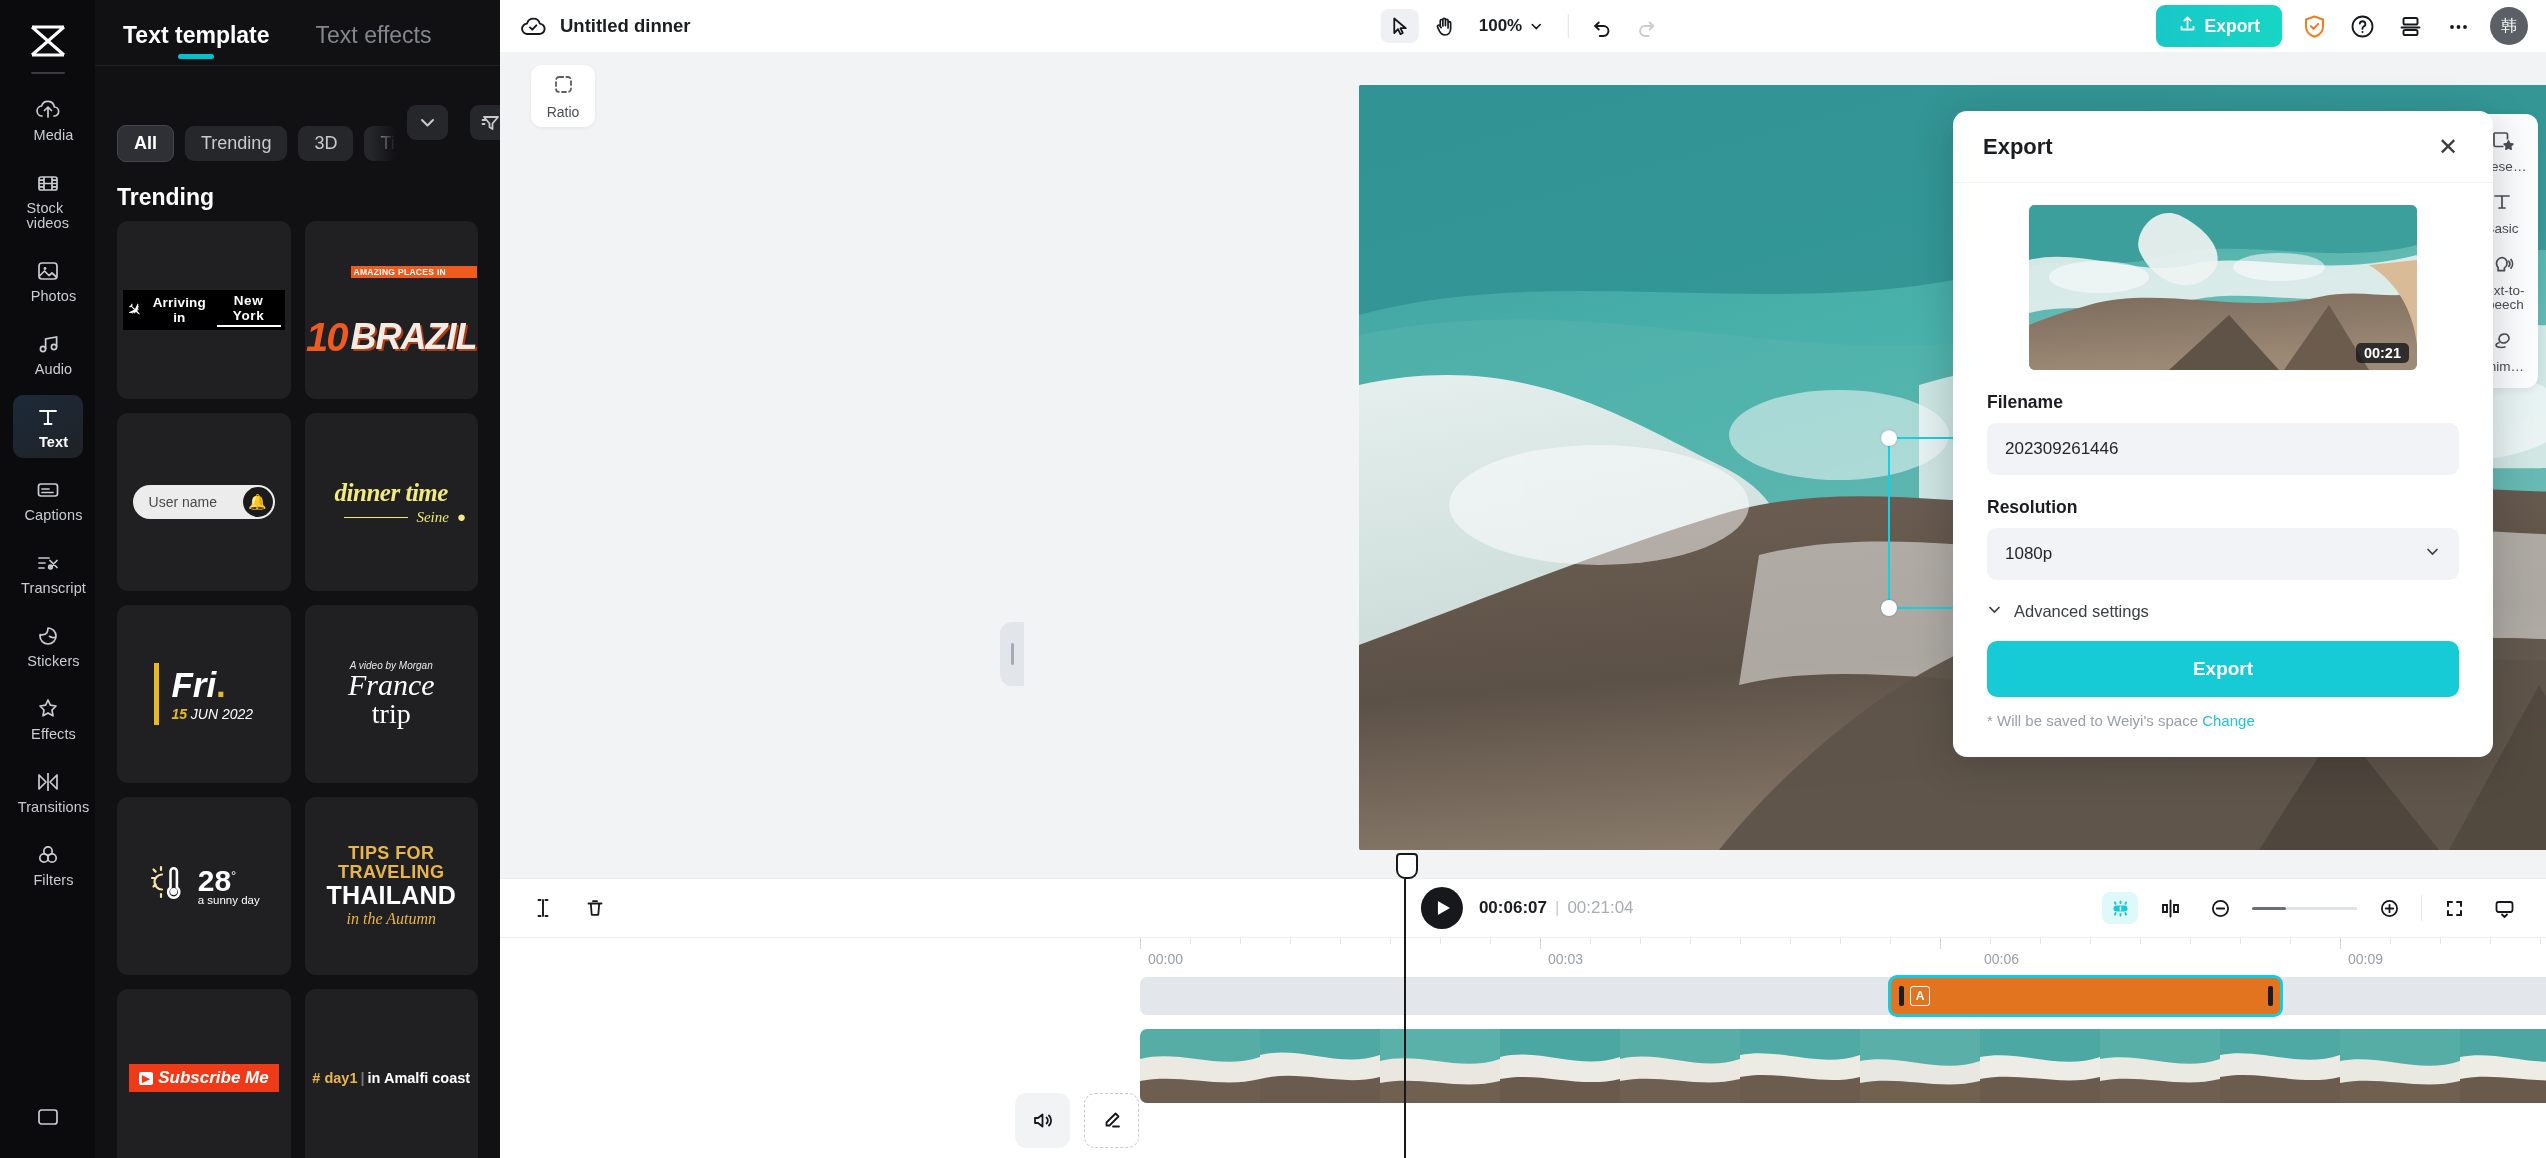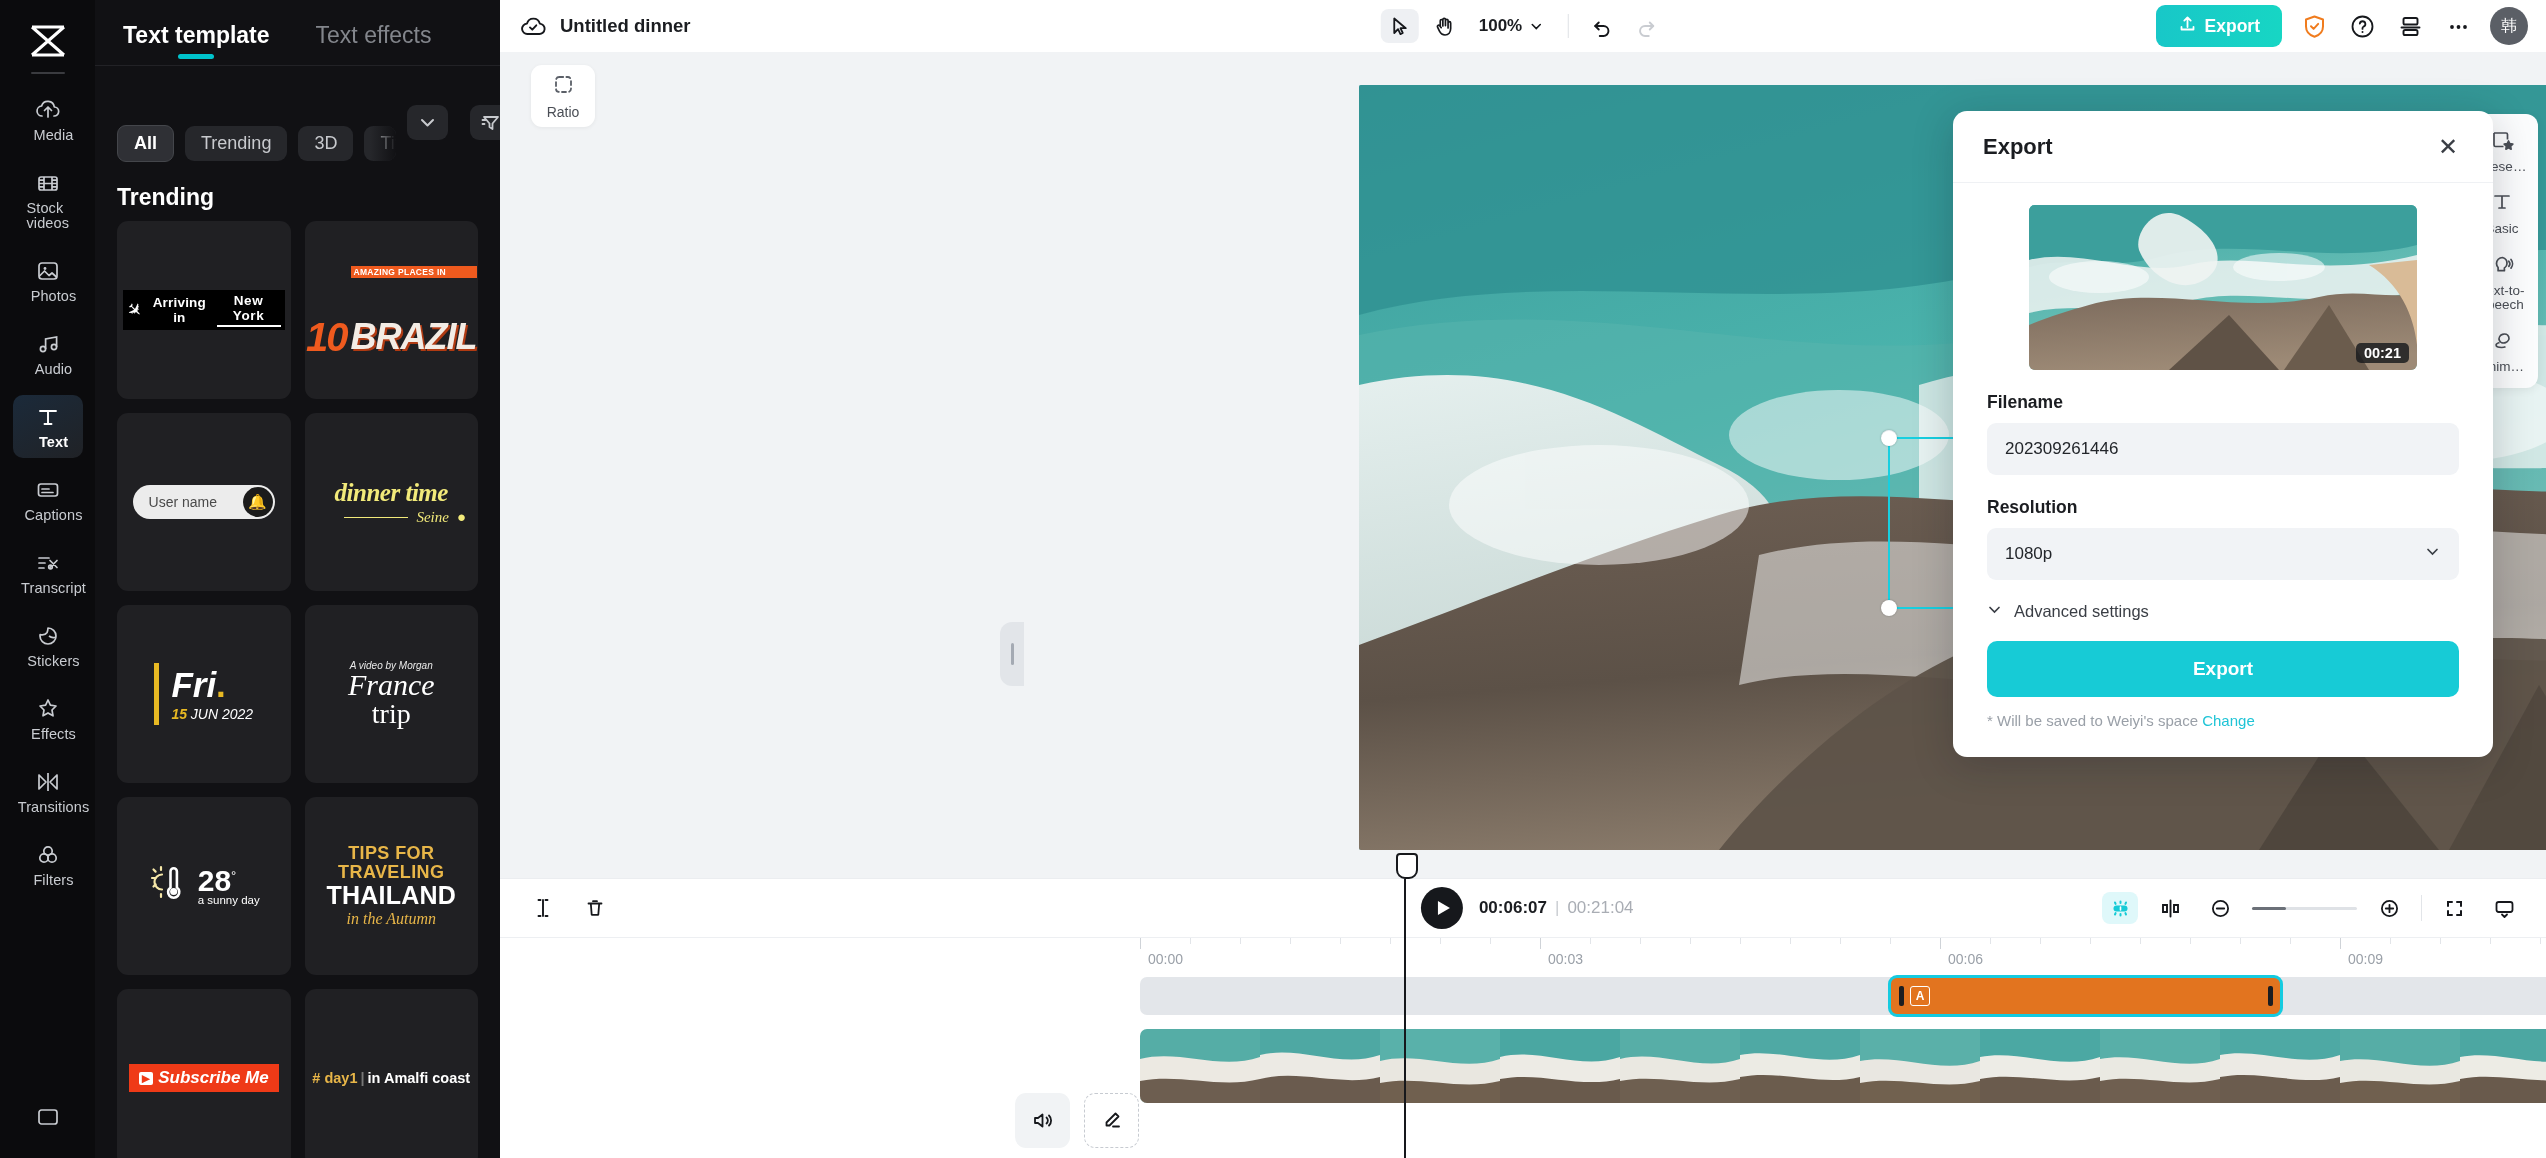--- a/index.html
+++ b/index.html
@@ -822,21 +822,21 @@
         <span class="tick maj" style="left:1040px"></span>
           <span class="tlabel" style="left:1048px">00:03</span>
         <span class="tick min" style="left:1090px"></span>
           <span class="tick min" style="left:1140px"></span>
           <span class="tick min" style="left:1190px"></span>
         <span class="tick min" style="left:1240px"></span>
           <span class="tick min" style="left:1290px"></span>
           <span class="tick min" style="left:1340px"></span>
           <span class="tick min" style="left:1390px"></span>
         <span class="tick maj" style="left:1440px"></span>
-          <span class="tlabel" style="left:1448px">00:06</span>
+          <span class="tlabel" style="left:1484px">00:06</span>
         <span class="tick min" style="left:1490px"></span>
           <span class="tick min" style="left:1540px"></span>
           <span class="tick min" style="left:1590px"></span>
         <span class="tick min" style="left:1640px"></span>
           <span class="tick min" style="left:1690px"></span>
           <span class="tick min" style="left:1740px"></span>
           <span class="tick min" style="left:1790px"></span>
         <span class="tick maj" style="left:1840px"></span>
           <span class="tlabel" style="left:1848px">00:09</span>
         <span class="tick min" style="left:1890px"></span>

